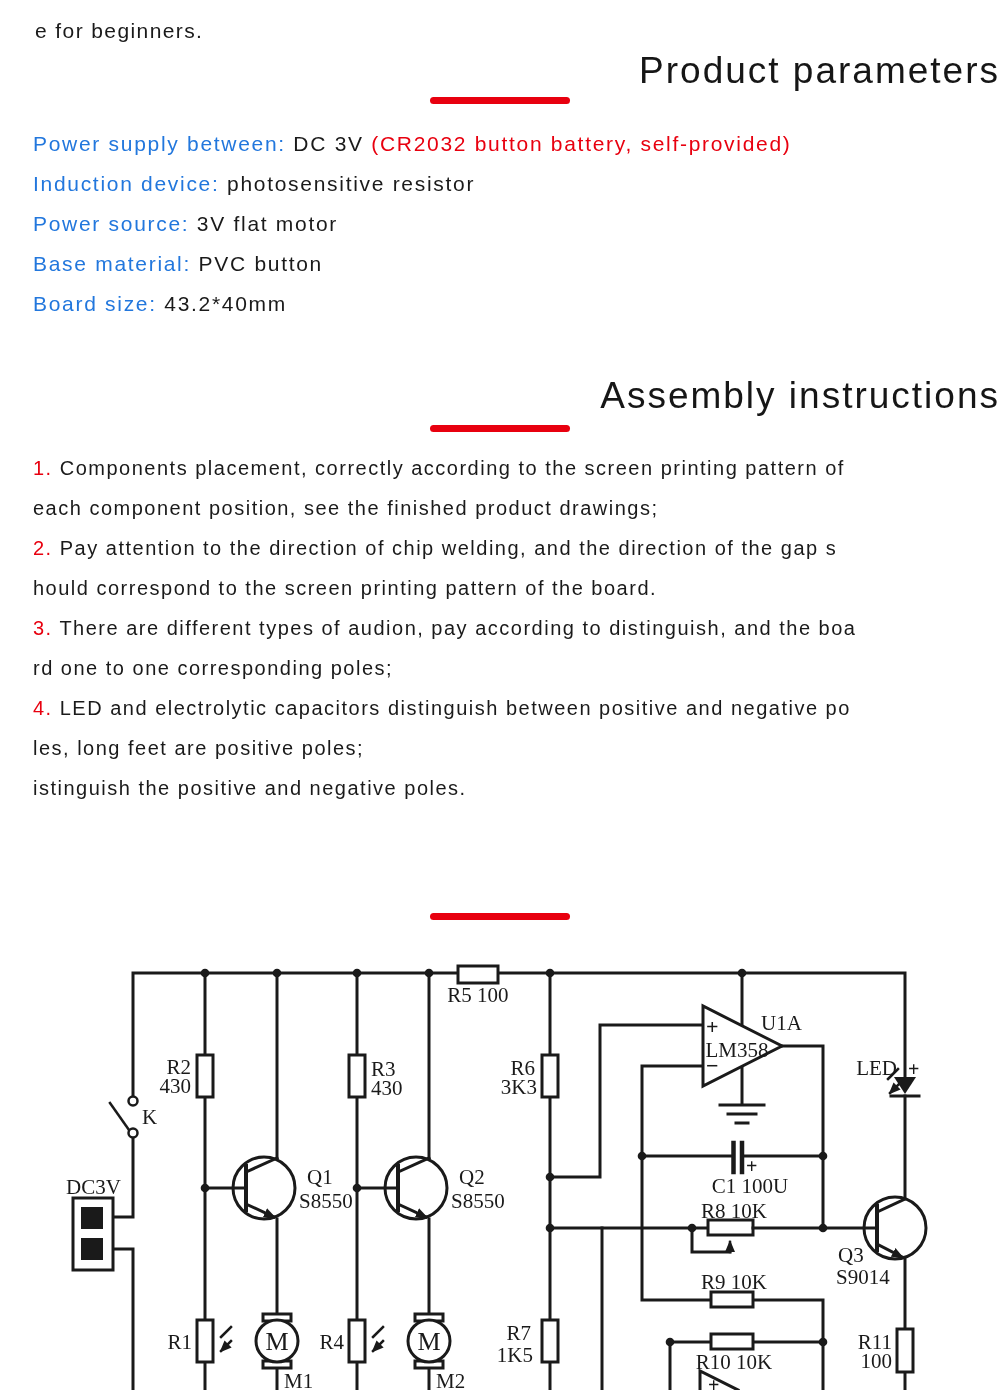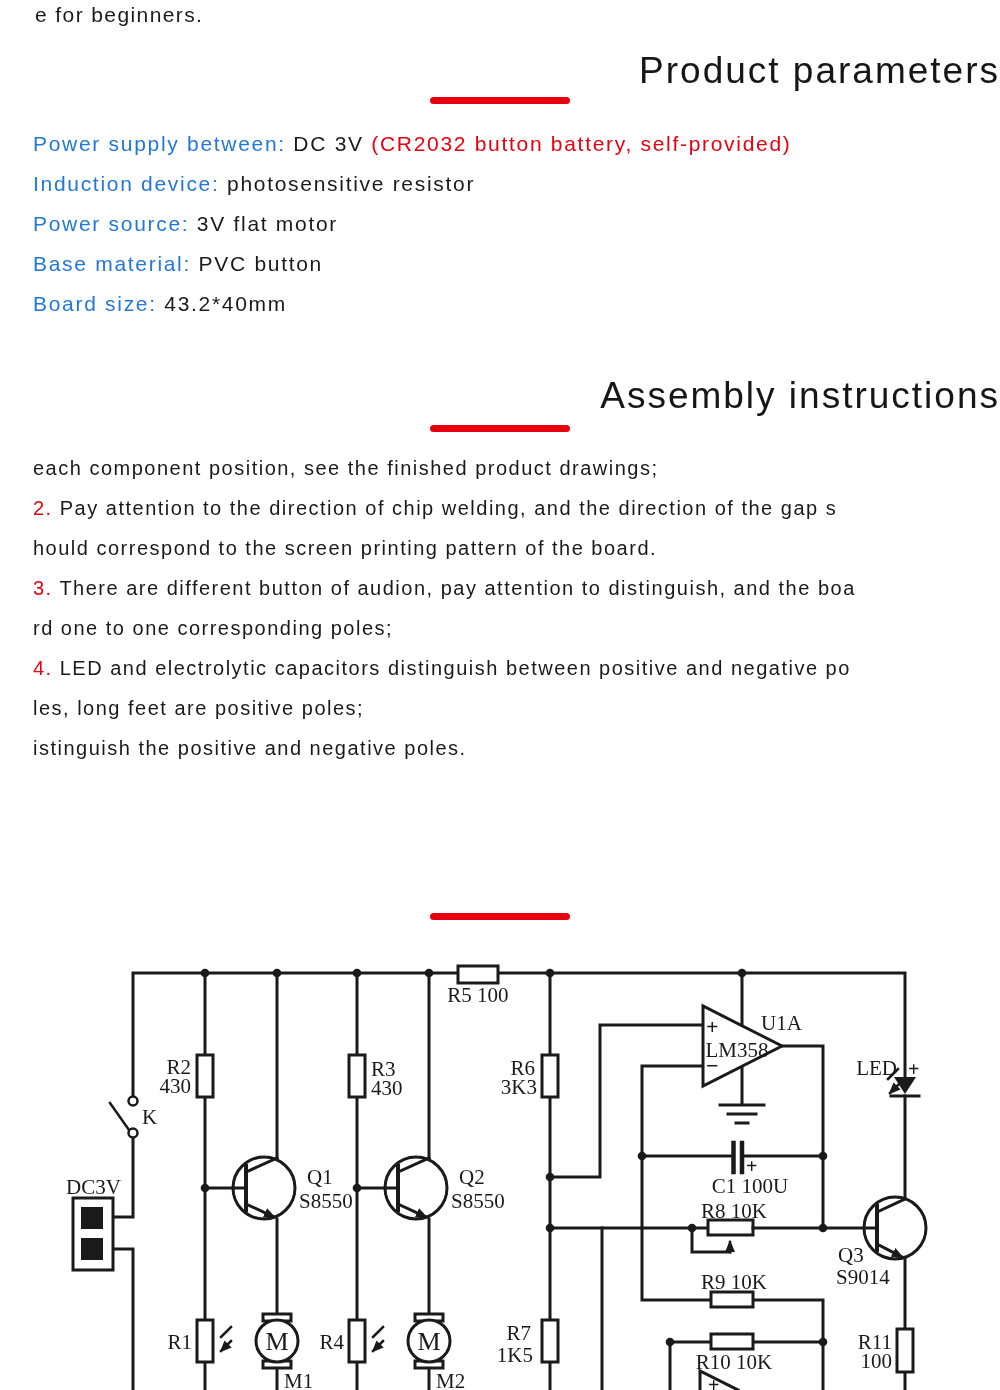--- a/index.html
+++ b/index.html
@@ -1,19 +1,19 @@
 <!DOCTYPE html>
 <html style="--red: #e8000f; --blue: #2277dd; --ink: #1a1a1a;"><head>
 <meta charset="utf-8">
 <style>
   :root{ --red:#e8000f; --blue:#2277dd; --ink:#1a1a1a; }
   html,body{margin:0;padding:0;background:#fff;}
   body{width:1000px;height:1390px;overflow:hidden;font-family:"Liberation Sans",sans-serif;color:var(--ink);}
   .page{position:absolute;left:0;top:0;width:1000px;height:1390px;background:#fff;}
-  .intro{position:absolute;left:35px;top:0;height:30px;line-height:30px;font-size:21px;letter-spacing:1.4px;}
+  .intro{position:absolute;left:35px;top:16px;height:30px;line-height:30px;font-size:21px;letter-spacing:1.4px;}
   h1.heading{position:absolute;left:0;width:1000px;margin:0;text-align:right;font-size:37px;font-weight:400;letter-spacing:2px;color:#161616;line-height:46px;}
   .rule{position:absolute;left:430px;width:140px;height:7px;border-radius:3.5px;background:var(--red);}
   .params{position:absolute;left:33px;top:124px;}
   .param-line{height:40px;line-height:40px;font-size:21px;letter-spacing:1.7px;white-space:pre;}
   .param-line .lbl{color:var(--blue);}
   .param-line .note{color:var(--red);}
   .assembly{position:absolute;left:33px;top:448px;}
   .asm-line{height:40px;line-height:40px;font-size:20px;letter-spacing:1.5px;white-space:pre;}
   .asm-line .num{color:var(--red);}
   svg text{font-family:"Liberation Serif",serif;fill:var(--ink);}
@@ -38,28 +38,29 @@
 
   <div class="param-line"><span class="lbl">Base material:</span><span class="val"> PVC button</span><span class="note"></span></div>
 
   <div class="param-line"><span class="lbl">Board size:</span><span class="val"> 43.2*40mm</span><span class="note"></span></div>
 </div>
 
   <h1 class="heading" style="top:373px">Assembly instructions</h1>
   <div class="rule" style="top:425px"></div>
 
   <div class="assembly" id="assembly">
+  <div class="asm-line"><span class="num">1. </span><span class="txt">Components placement, correctly according to the screen printing pattern of</span></div>
 
   <div class="asm-line"><span class="num"></span><span class="txt">each component position, see the finished product drawings;</span></div>
 
   <div class="asm-line"><span class="num">2. </span><span class="txt">Pay attention to the direction of chip welding, and the direction of the gap s</span></div>
 
   <div class="asm-line"><span class="num"></span><span class="txt">hould correspond to the screen printing pattern of the board.</span></div>
 
-  <div class="asm-line"><span class="num">3. </span><span class="txt">There are different button of audion, pay attention to distinguish, and the boa</span></div>
+  <div class="asm-line"><span class="num">3. </span><span class="txt">There are different types of audion, pay according to distinguish, and the boa</span></div>
 
   <div class="asm-line"><span class="num"></span><span class="txt">rd one to one corresponding poles;</span></div>
 
   <div class="asm-line"><span class="num">4. </span><span class="txt">LED and electrolytic capacitors distinguish between positive and negative po</span></div>
 
   <div class="asm-line"><span class="num"></span><span class="txt">les, long feet are positive poles;</span></div>
 
 
   <div class="asm-line"><span class="num"></span><span class="txt">istinguish the positive and negative poles.</span></div>
 </div>

